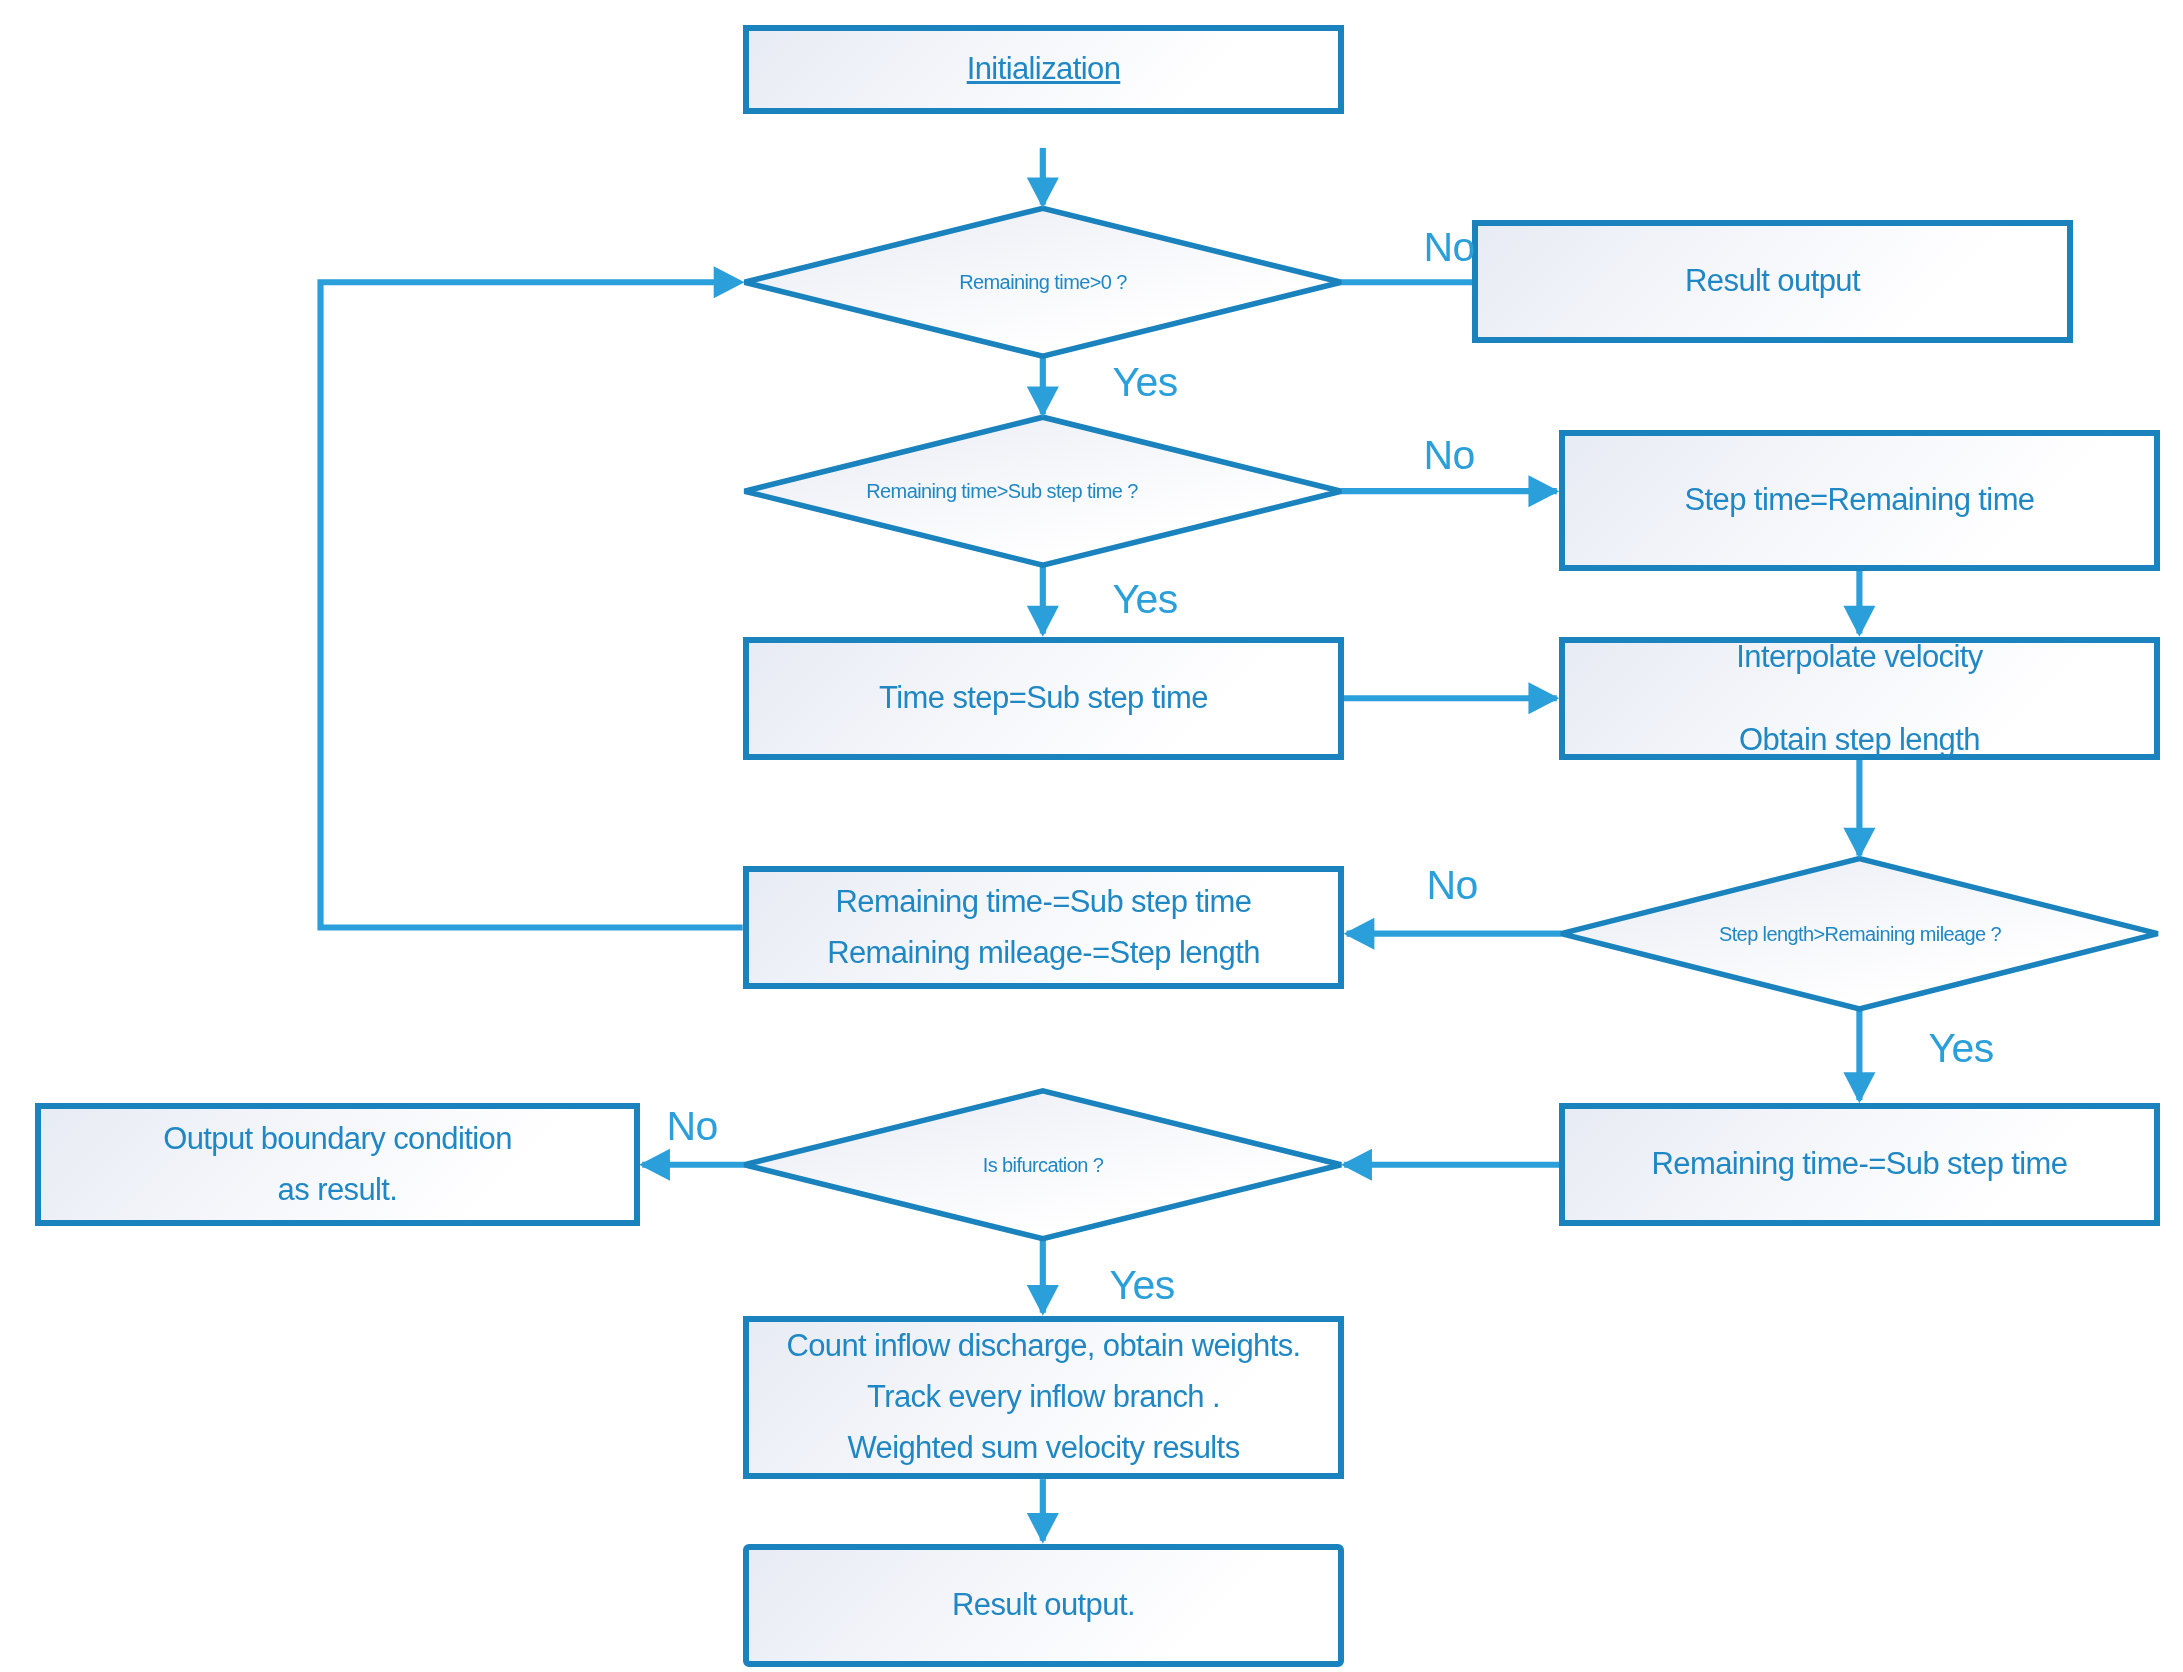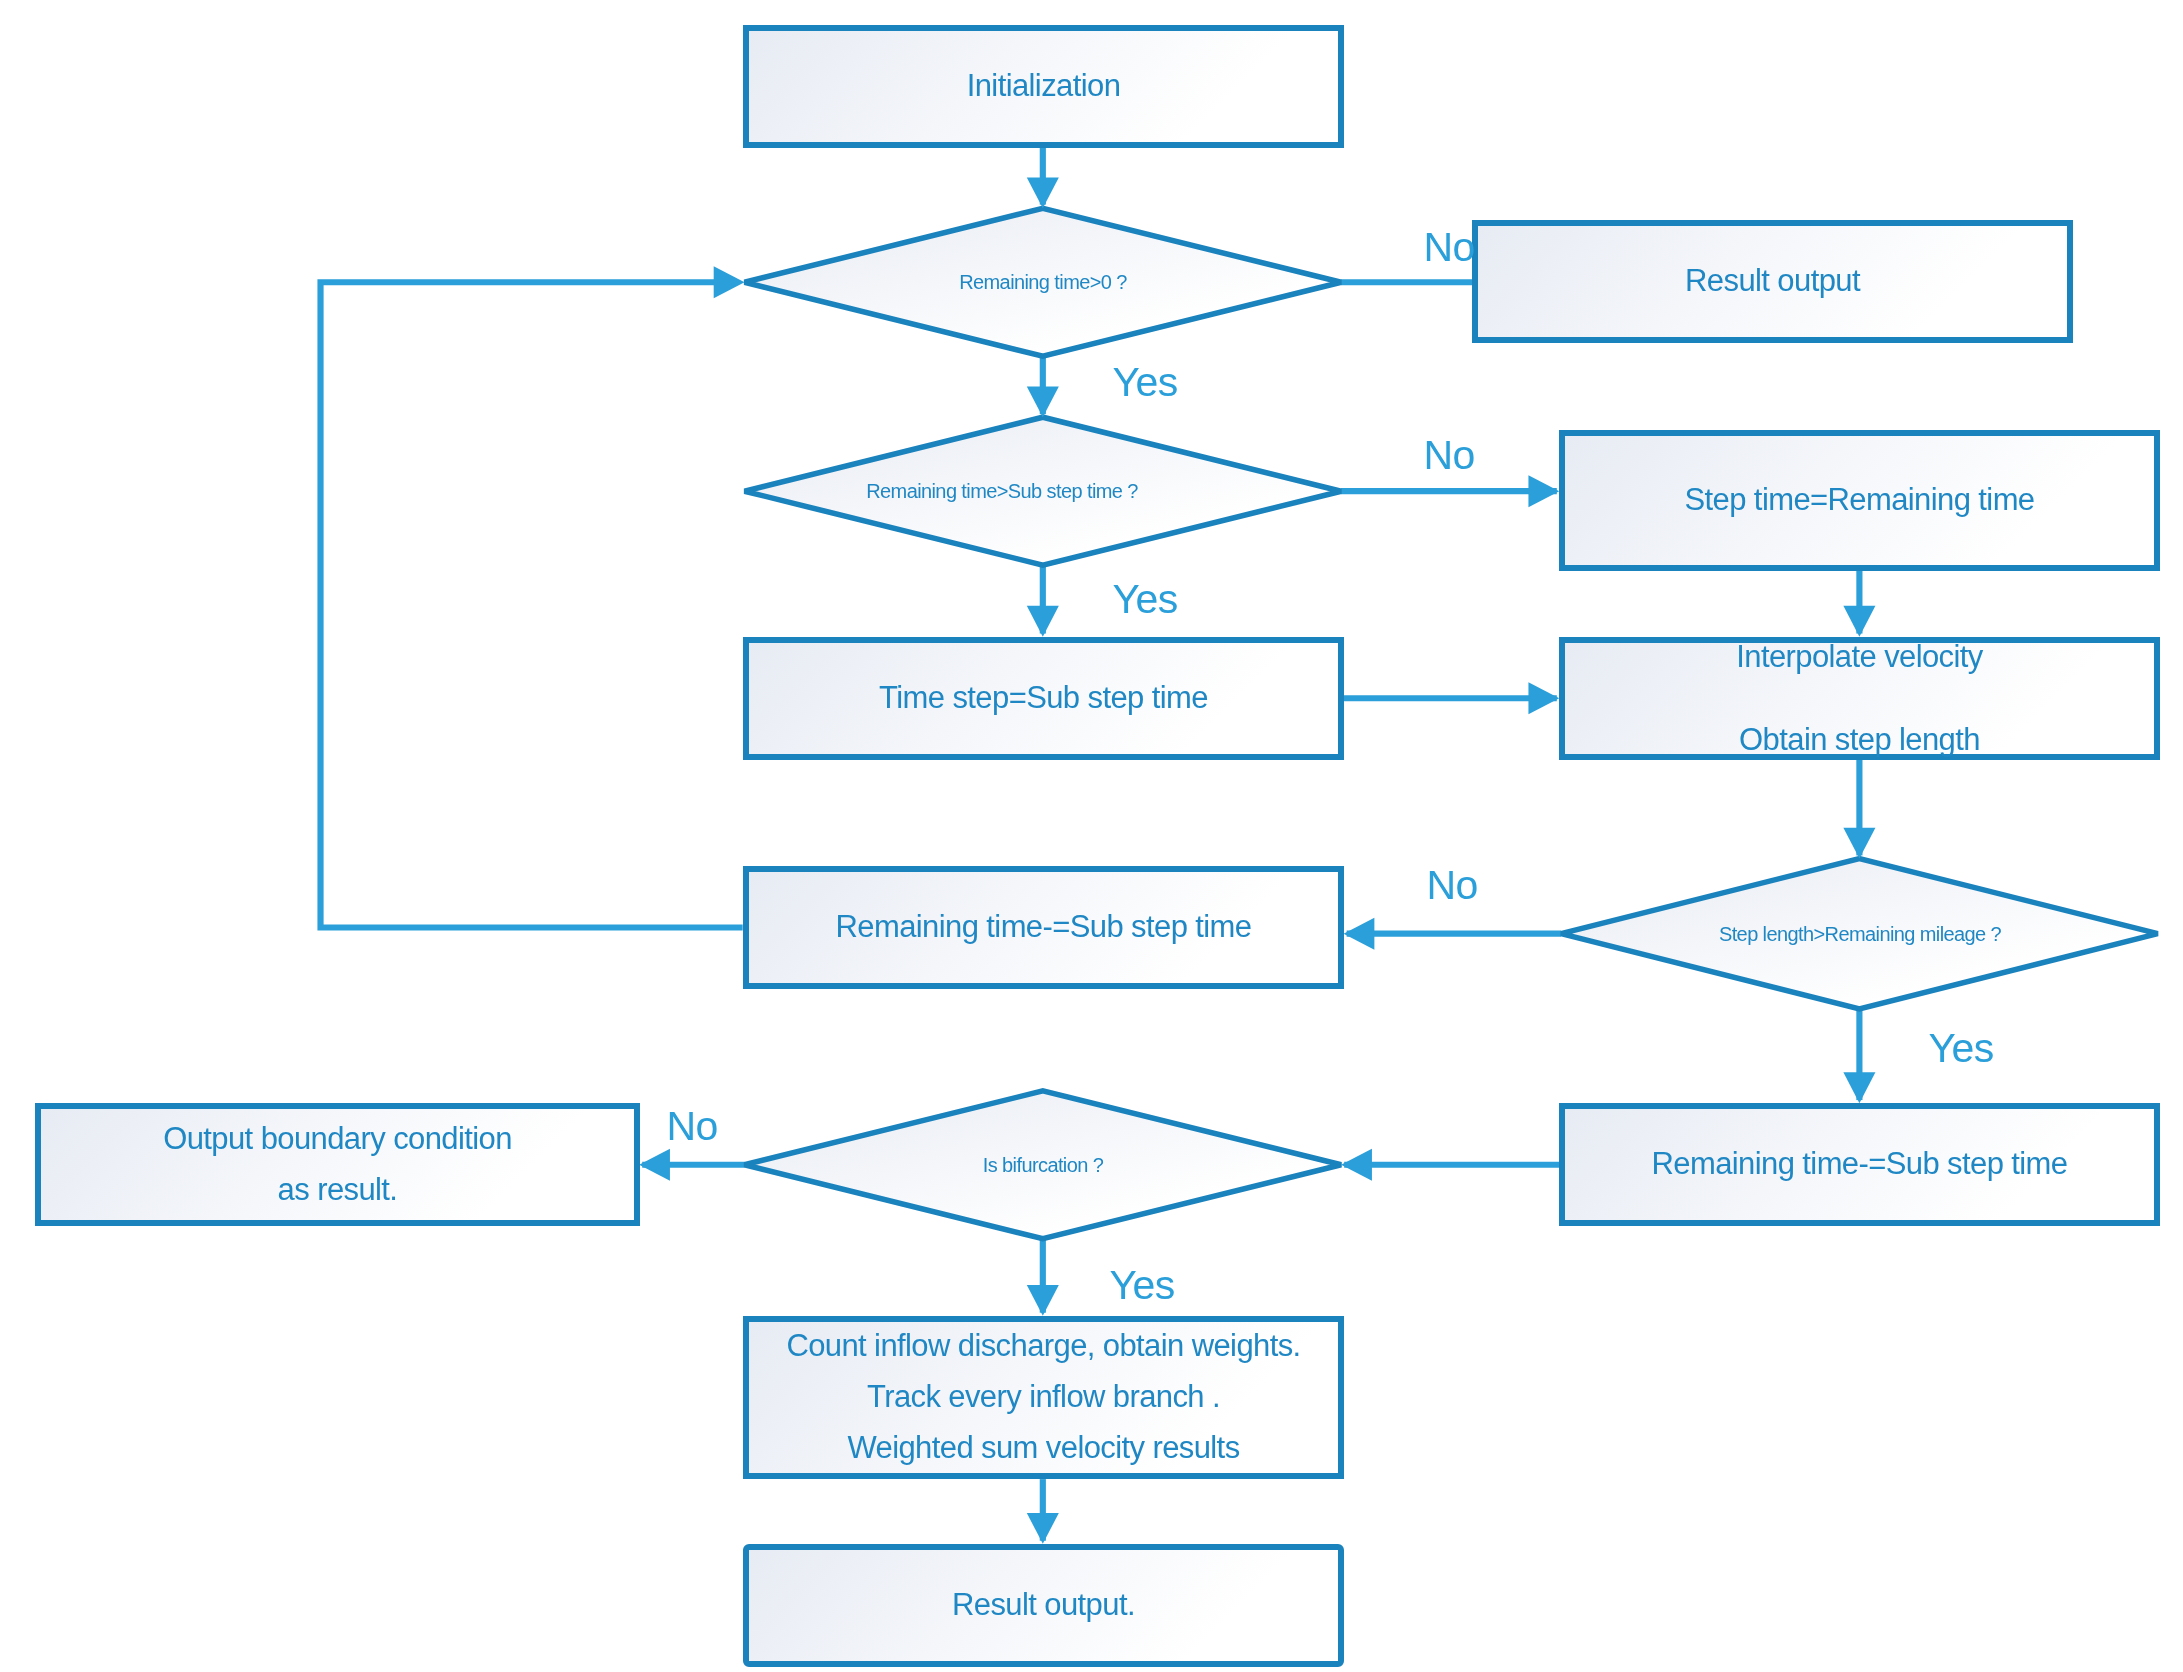--- a/index.html
+++ b/index.html
@@ -86,21 +86,21 @@
     <polygon points="2230,1489 2230,1541 2180,1515"></polygon>
     <polygon points="2991,1740 3043,1740 3017,1790"></polygon>
     <polygon points="2226,1864 2226,1916 2176,1890"></polygon>
     <polygon points="1087,1864 1087,1916 1037,1890"></polygon>
     <polygon points="1666,2085 1718,2085 1692,2135"></polygon>
     <polygon points="1666,2455 1718,2455 1692,2505"></polygon>
     <polygon points="1158,432 1158,484 1208,458"></polygon>
   </g>
 </svg>
 
-<div class="node" style="left:743px;top:25px;width:601px;height:123px;">
+<div class="node" style="left:743px;top:25px;width:601px;height:89px;text-decoration:underline;">
   <span>Initialization</span>
 </div>
 
 <div class="node" style="left:1472px;top:220px;width:601px;height:123px;">
   <span>Result output</span>
 </div>
 
 <div class="node" style="left:1559px;top:430px;width:601px;height:141px;">
   <span>Step time=Remaining time</span>
 </div>
@@ -109,20 +109,21 @@
   <span>Time step=Sub step time</span>
 </div>
 
 <div class="node" style="left:1559px;top:637px;width:601px;height:123px;gap:48px;">
   <span>Interpolate velocity</span>
   <span>Obtain step length</span>
 </div>
 
 <div class="node" style="left:743px;top:866px;width:601px;height:123px;">
   <span>Remaining time-=Sub step time</span>
+  <span>Remaining mileage-=Step length</span>
 </div>
 
 <div class="node" style="left:35px;top:1103px;width:605px;height:123px;">
   <span>Output boundary condition</span>
   <span>as result.</span>
 </div>
 
 <div class="node" style="left:1559px;top:1103px;width:601px;height:123px;">
   <span>Remaining time-=Sub step time</span>
 </div>

